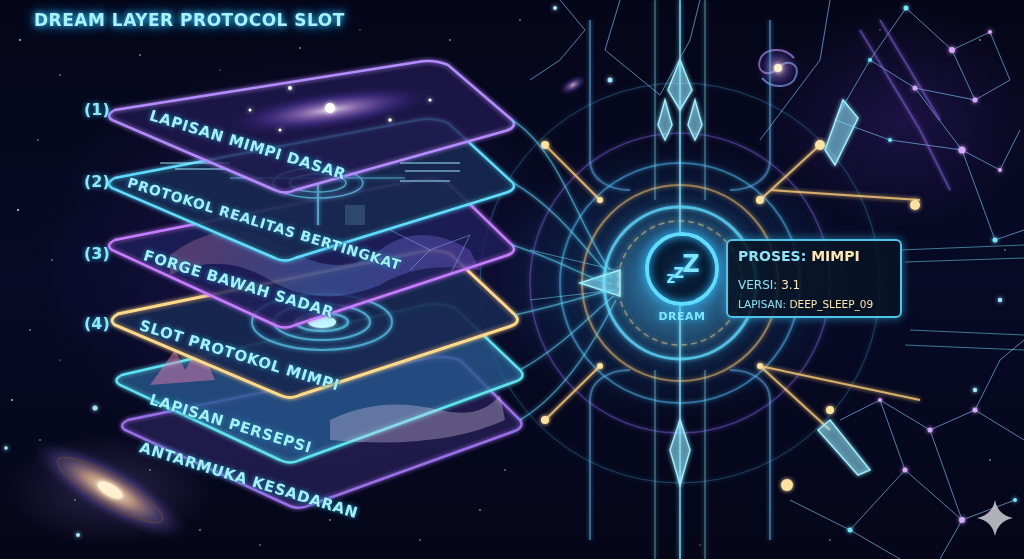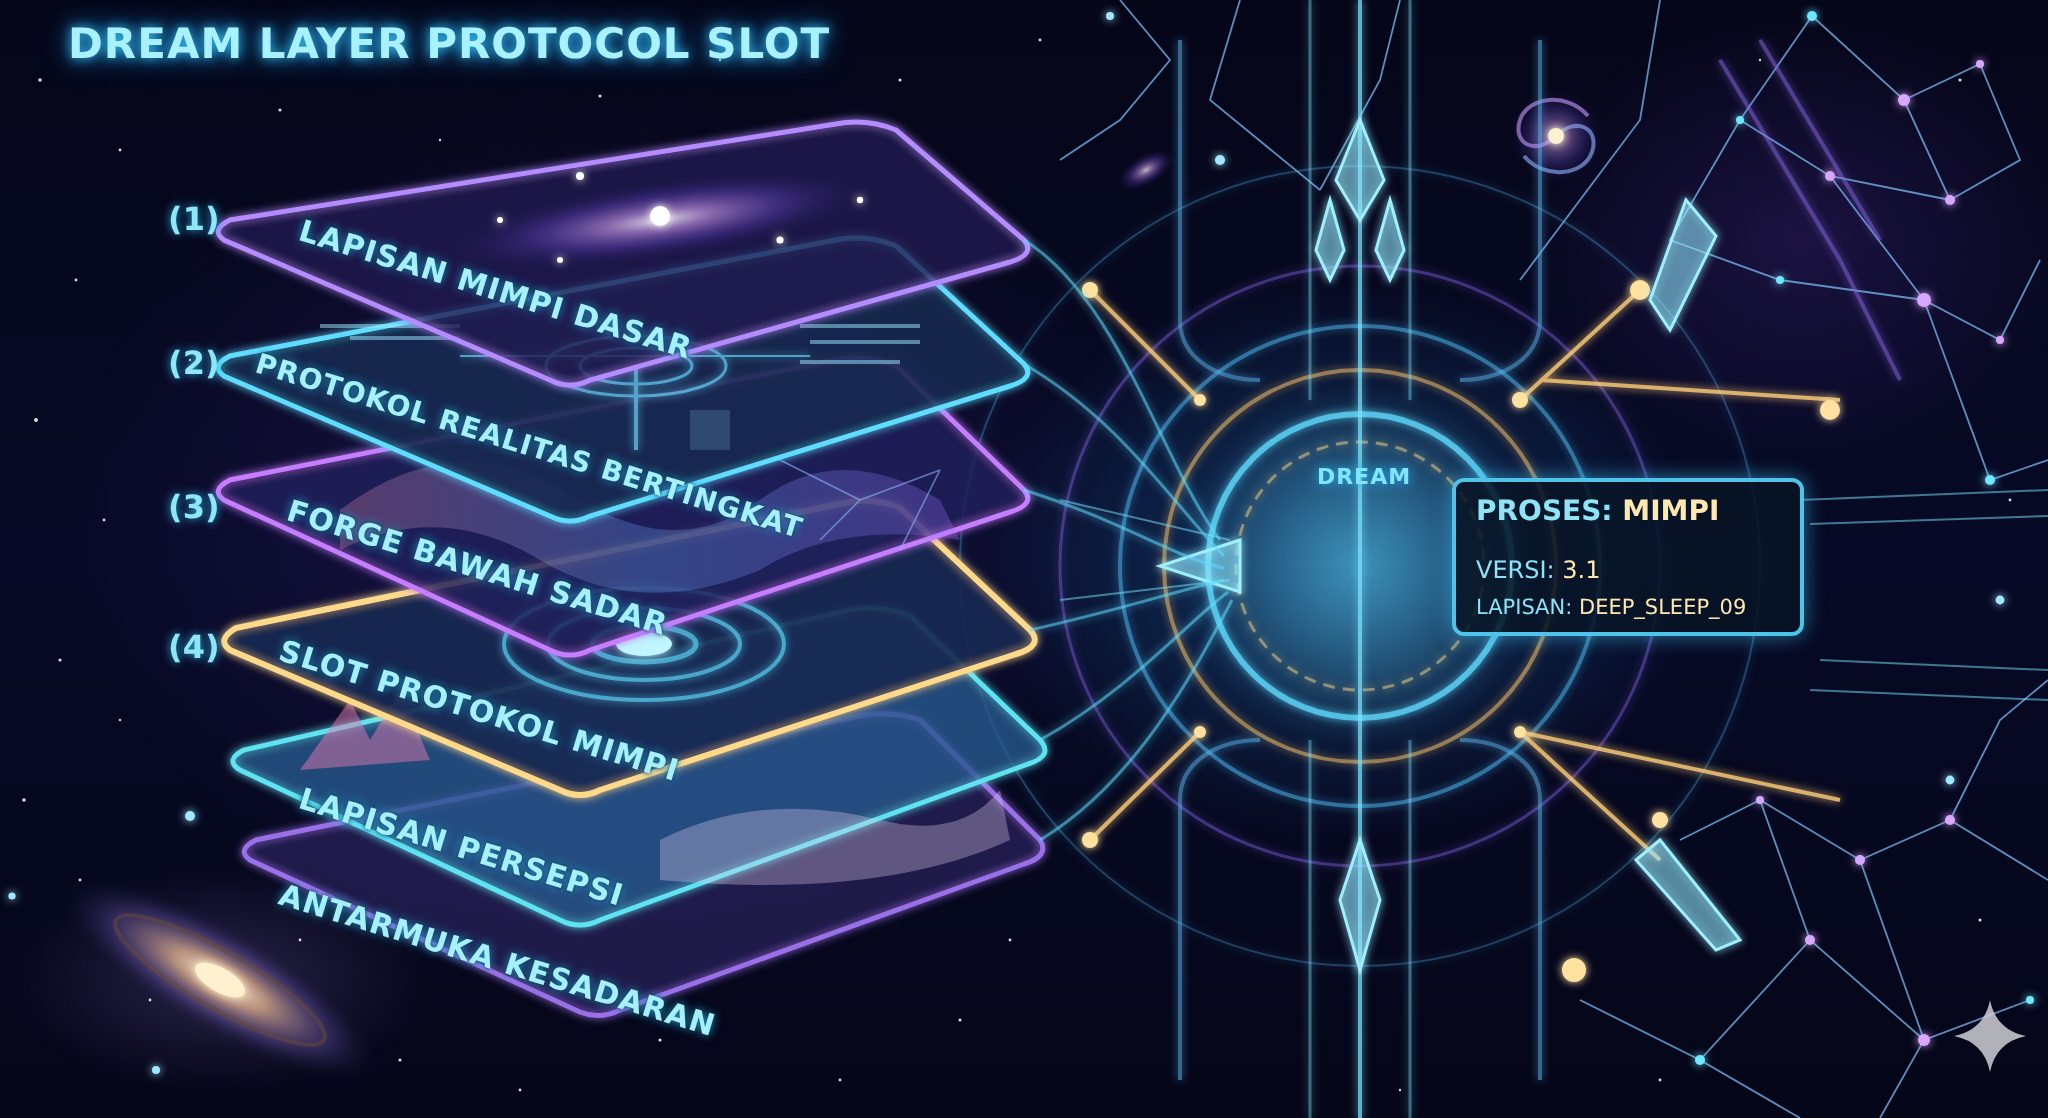--- a/index.html
+++ b/index.html
@@ -10,21 +10,21 @@
     background:
       radial-gradient(ellipse 260px 200px at 670px 280px, rgba(40,140,220,0.35), transparent 70%),
       radial-gradient(ellipse 380px 300px at 300px 260px, rgba(70,40,150,0.30), transparent 70%),
       radial-gradient(ellipse 200px 160px at 900px 120px, rgba(90,50,170,0.25), transparent 70%),
       radial-gradient(ellipse 150px 80px at 110px 490px, rgba(120,100,170,0.30), transparent 70%),
       linear-gradient(180deg, #050618 0%, #070a26 50%, #050618 100%);
   }
   .bg-svg { position: absolute; inset: 0; }
   .title {
     position: absolute; left: 34px; top: 10px;
-    font-family: "DejaVu Sans", sans-serif; font-weight: bold; font-size: 21px;
+    font-family: "DejaVu Sans", sans-serif; font-weight: bold; font-size: 17px;
     letter-spacing: 0.5px; color: #a9f1ff;
     text-shadow: 0 0 6px #35c8ff, 0 0 14px #1a8fe0;
   }
   .num {
     position: absolute; font-weight: bold; font-size: 16px; color: #8fe6f5;
     text-shadow: 0 0 5px #2bb5e6;
   }
   .layer-label {
     position: absolute; font-weight: bold; font-size: 15px; letter-spacing: 0.6px;
     color: #a6f0fb; text-shadow: 0 0 5px #2aa8e0, 0 0 2px #000;
@@ -336,20 +336,25 @@
   <div class="num" style="left:84px; top:314px;">(4)</div>
 
   <div class="layer-label" style="left:150px; top:106px; transform: rotate(17deg);">LAPISAN MIMPI DASAR</div>
   <div class="layer-label" style="left:128px; top:174px; transform: rotate(17deg); font-size:14px;">PROTOKOL REALITAS BERTINGKAT</div>
   <div class="layer-label" style="left:144px; top:246px; transform: rotate(17deg);">FORGE BAWAH SADAR</div>
   <div class="layer-label" style="left:140px; top:316px; transform: rotate(17deg);">SLOT PROTOKOL MIMPI</div>
   <div class="layer-label" style="left:150px; top:390px; transform: rotate(17deg);">LAPISAN PERSEPSI</div>
   <div class="layer-label" style="left:140px; top:438px; transform: rotate(17deg);">ANTARMUKA KESADARAN</div>
 
   <div class="core">
+    <div class="core-ring">
+      <span class="zzz">
+        <span class="z1">z</span><span class="z2">z</span><span class="z3">Z</span>
+      </span>
+    </div>
     <div class="core-label">DREAM</div>
   </div>
 
   <div class="info-panel">
     <div class="info-row r1">
       <span class="k">PROSES:</span>
       <span class="v">MIMPI</span>
     </div>
     <div class="info-row r2">
       <span class="k">VERSI:</span>

